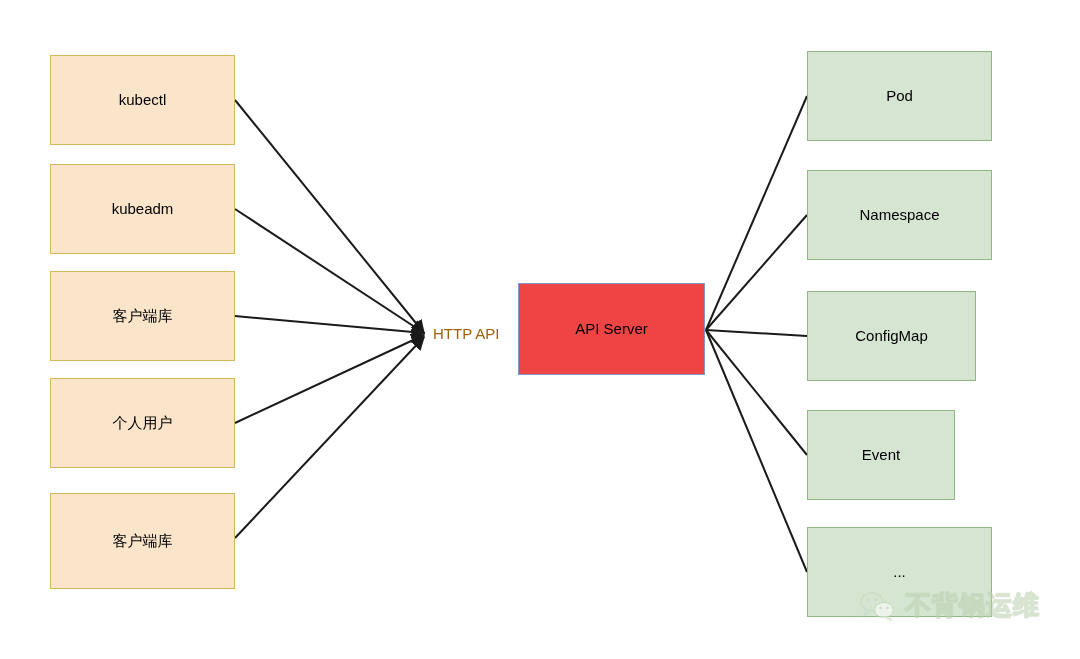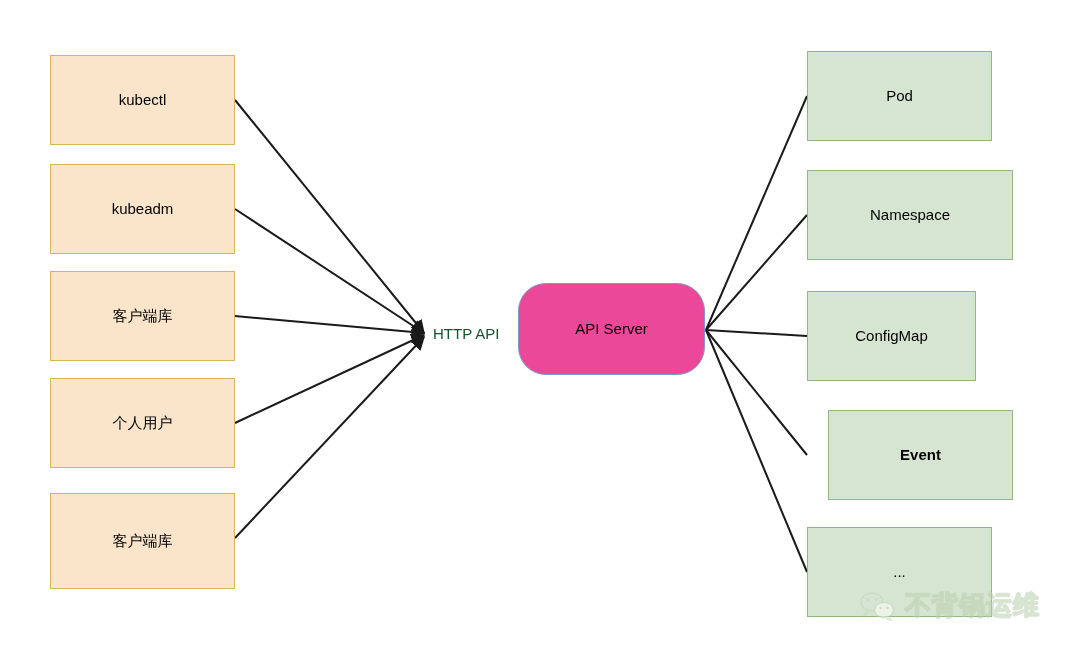--- a/index.html
+++ b/index.html
@@ -41,32 +41,31 @@
   }
   .node.client {
     background: #fae5ca;
     border-color: #d6b656;
   }
   .node.resource {
     background: #d6e5d1;
     border-color: #8fb980;
   }
   .node.server {
-    background: #ec4899;
+    background: #ef4444;
     border-color: #7a9bc8;
-    border-radius: 28px;
   }
   .node-label {
     display: block;
     white-space: nowrap;
   }
   .edge-label {
     position: absolute;
     font-size: 15px;
-    color: #14532d;
+    color: #a16207;
     white-space: nowrap;
   }
   
   #watermark {
     position: absolute;
     left: 858px;
     top: 588px;
     display: flex;
     align-items: center;
     gap: 7px;
@@ -131,27 +130,27 @@
 
   <div class="edge-label" style="left:433px; top:325px;">HTTP API</div>
 
   <div class="node server" style="left:518px; top:283px; width:187px; height:92px;">
     <span class="node-label">API Server</span>
   </div>
 
   <div class="node resource" style="left:807px; top:51px;  width:185px; height:90px;">
     <span class="node-label">Pod</span>
   </div>
-  <div class="node resource" style="left:807px; top:170px; width:206px; height:90px;">
+  <div class="node resource" style="left:807px; top:170px; width:185px; height:90px;">
     <span class="node-label">Namespace</span>
   </div>
   <div class="node resource" style="left:807px; top:291px; width:169px; height:90px;">
     <span class="node-label">ConfigMap</span>
   </div>
-  <div class="node resource" style="left:828px; top:410px; width:185px; height:90px;font-weight:bold;">
+  <div class="node resource" style="left:807px; top:410px; width:148px; height:90px;">
     <span class="node-label">Event</span>
   </div>
   <div class="node resource" style="left:807px; top:527px; width:185px; height:90px;">
     <span class="node-label">...</span>
   </div>
 
   <div id="watermark">
     <span>
       <svg width="40" height="30" viewBox="0 0 40 30">
         <g fill="none" stroke="#c2d5b7" stroke-width="1.4">

